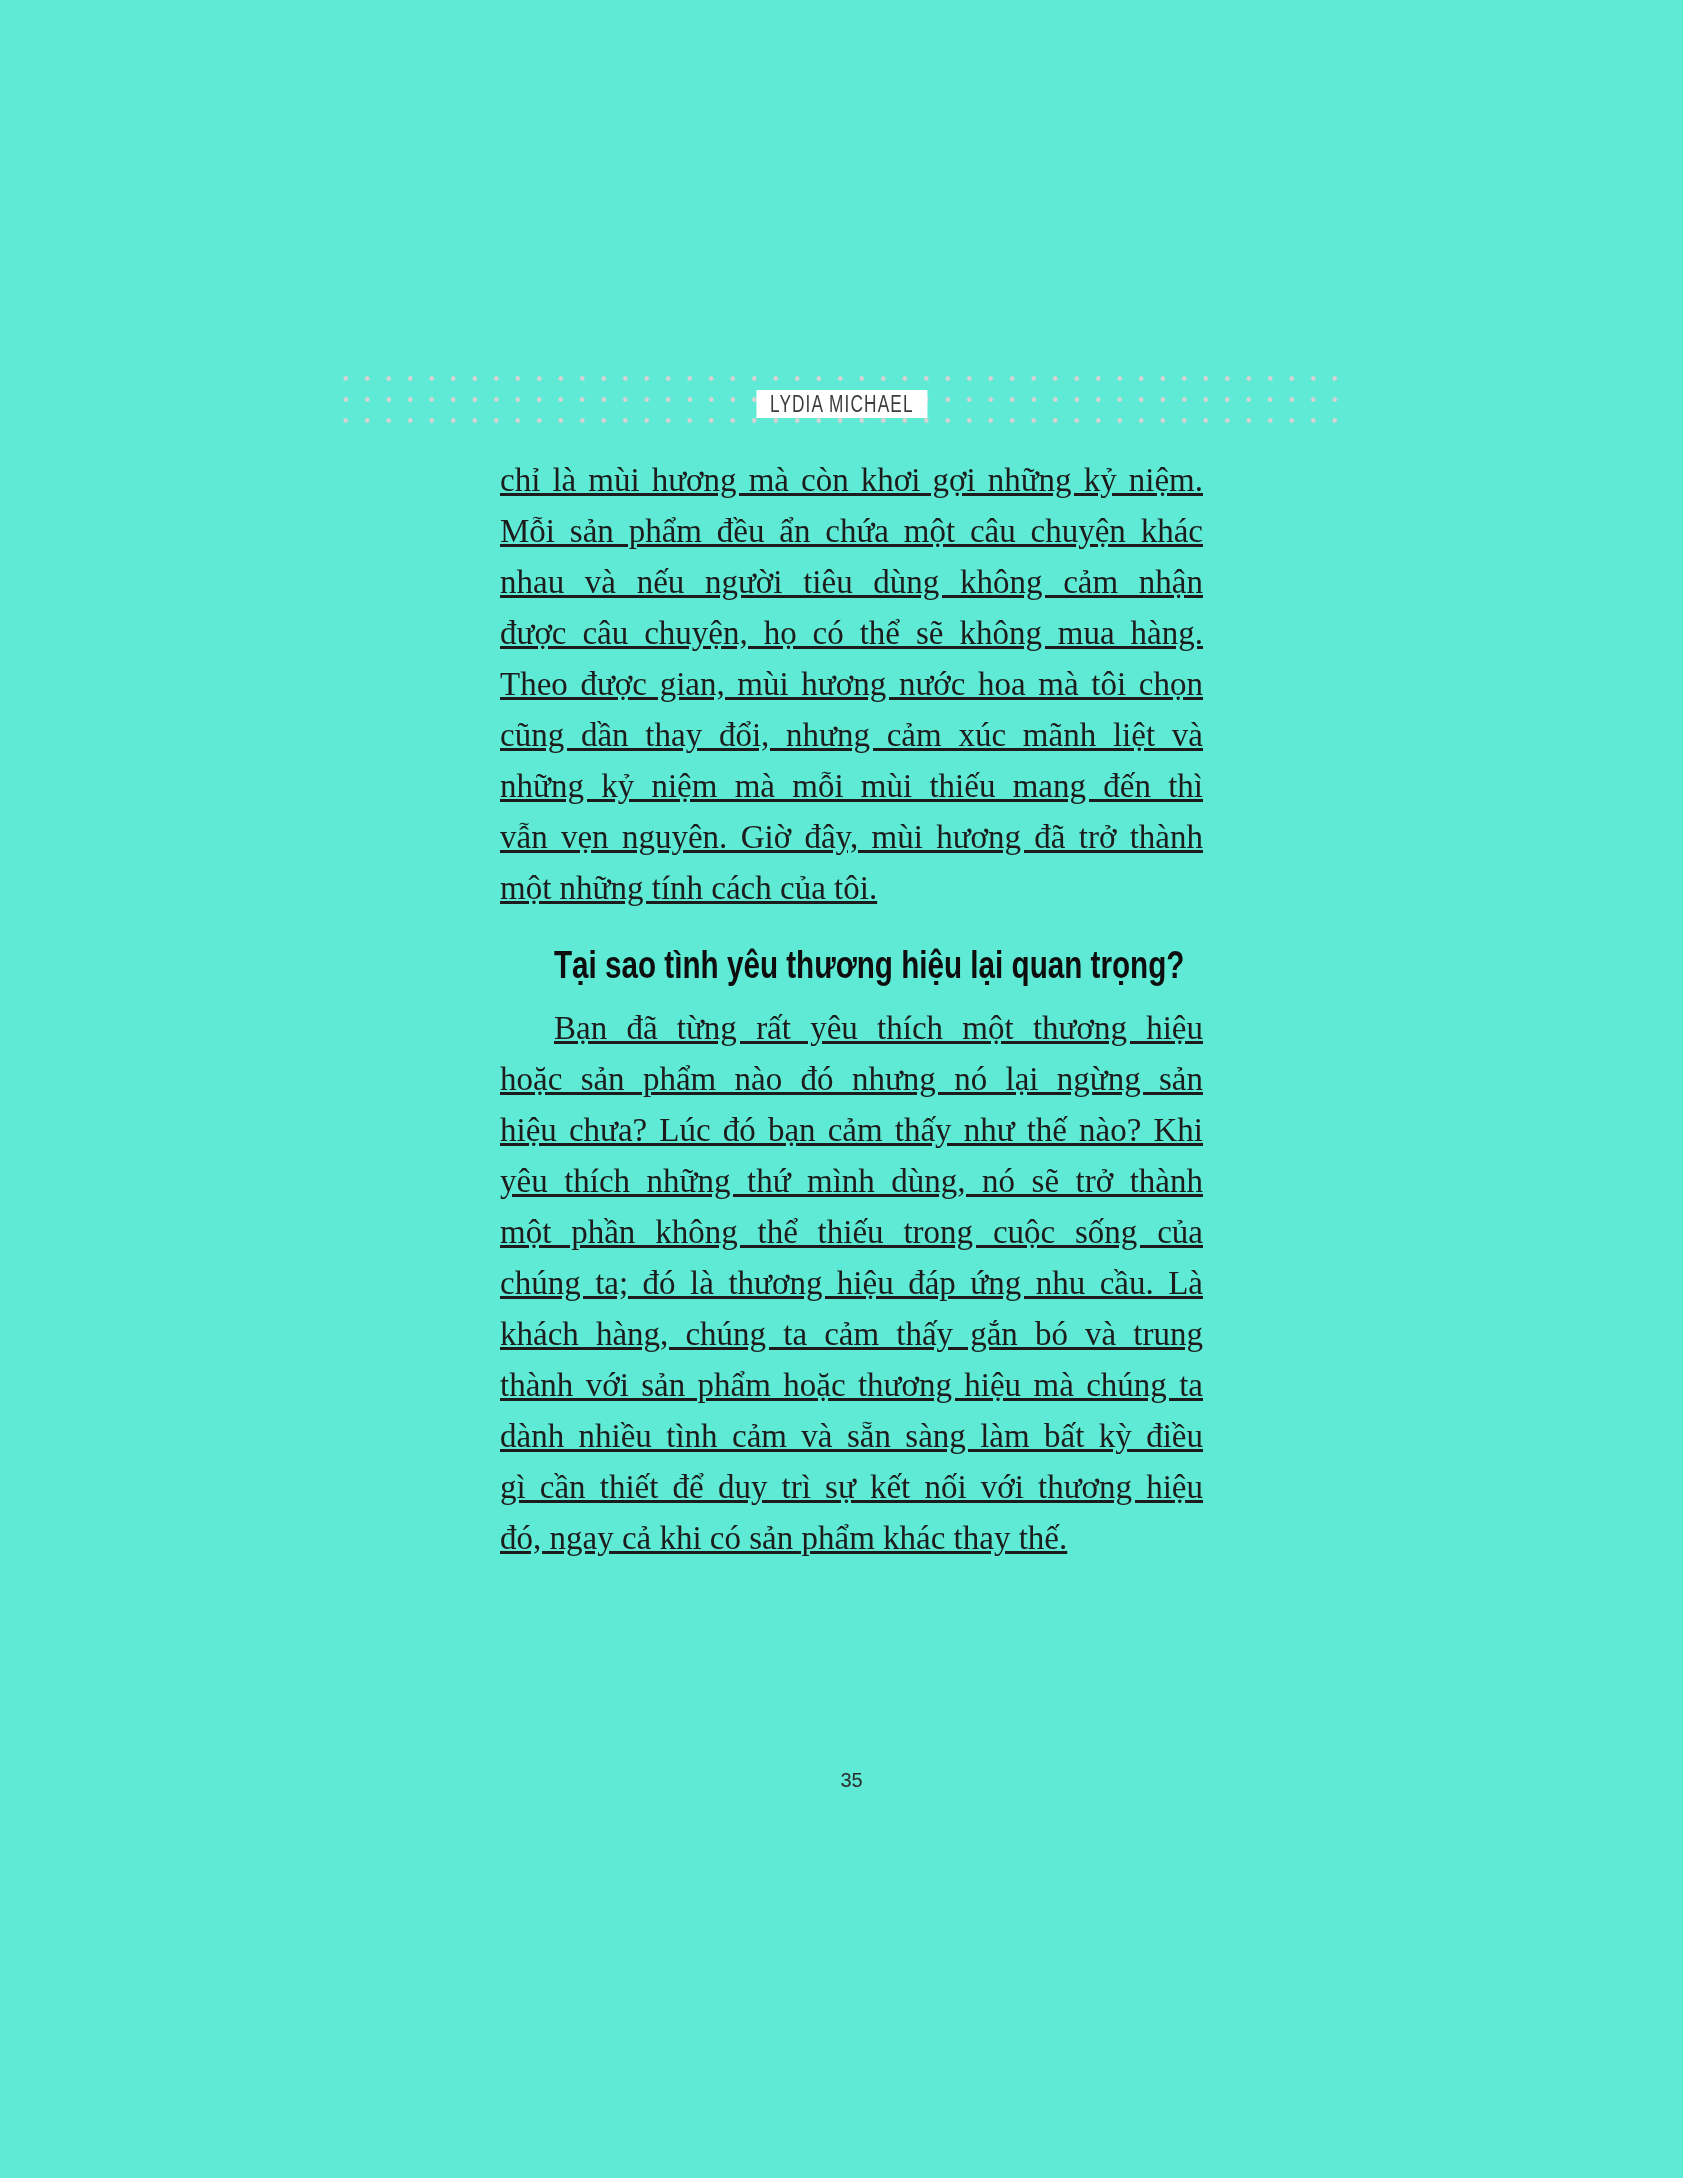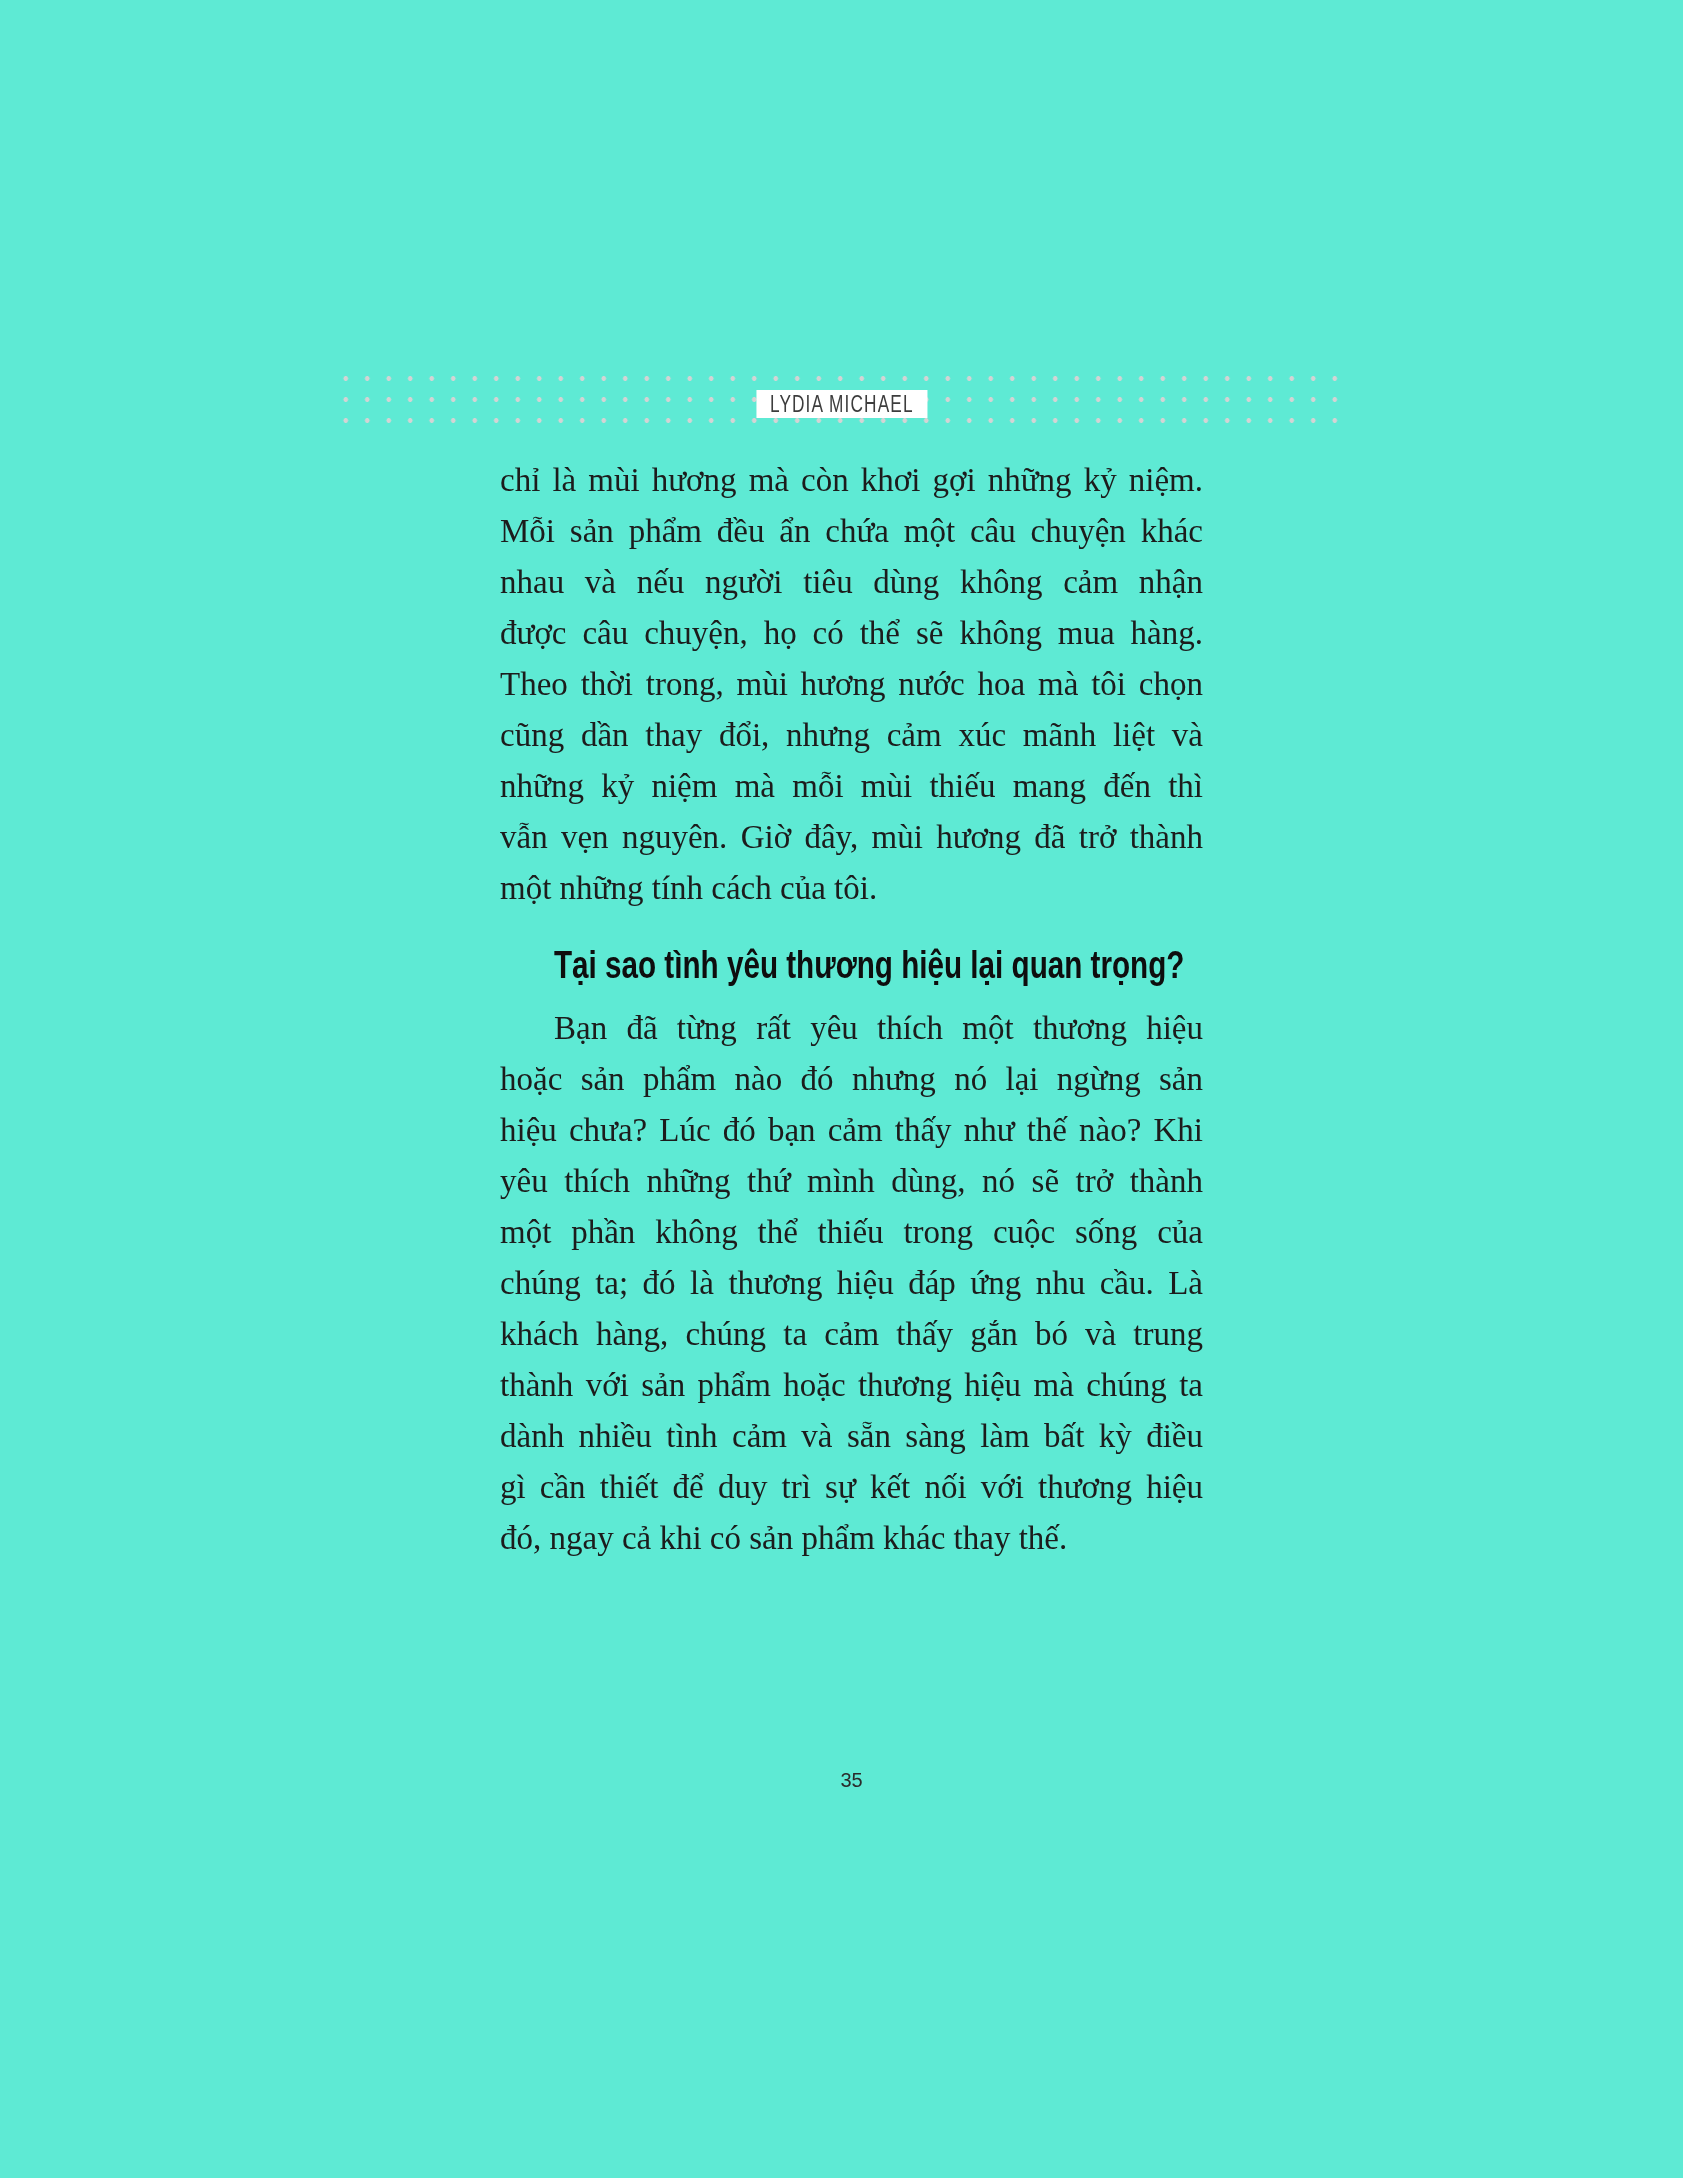--- a/index.html
+++ b/index.html
@@ -41,20 +41,21 @@
     white-space: nowrap;
   }
   
   .para {
     position: absolute;
     left: 500px;
     width: 703px;
     font-size: 33px;
     line-height: 51px;
     color: #1c1c1c;
+    text-decoration: underline;
   }
   .ln {
     white-space: nowrap;
     text-align: left;
   }
   .j {
     text-align: justify;
     text-align-last: justify;
     text-justify: inter-word;
   }
@@ -97,21 +98,21 @@
 
   <div class="runhead">
     <span>LYDIA MICHAEL</span>
   </div>
 
   <div class="para p1">
     <div class="ln j">chỉ là mùi hương mà còn khơi gợi những kỷ niệm.</div>
     <div class="ln j">Mỗi sản phẩm đều ẩn chứa một câu chuyện khác</div>
     <div class="ln j">nhau và nếu người tiêu dùng không cảm nhận</div>
     <div class="ln j">được câu chuyện, họ có thể sẽ không mua hàng.</div>
-    <div class="ln j">Theo thời trong, mùi hương nước hoa mà tôi chọn</div>
+    <div class="ln j">Theo được gian, mùi hương nước hoa mà tôi chọn</div>
     <div class="ln j">cũng dần thay đổi, nhưng cảm xúc mãnh liệt và</div>
     <div class="ln j">những kỷ niệm mà mỗi mùi thiếu mang đến thì</div>
     <div class="ln j">vẫn vẹn nguyên. Giờ đây, mùi hương đã trở thành</div>
     <div class="ln">một những tính cách của tôi.</div>
   </div>
 
   <h2 class="heading">Tại sao tình yêu thương hiệu lại quan trọng?</h2>
 
   <div class="para p2">
     <div class="ln j ind">Bạn đã từng rất yêu thích một thương hiệu</div>

